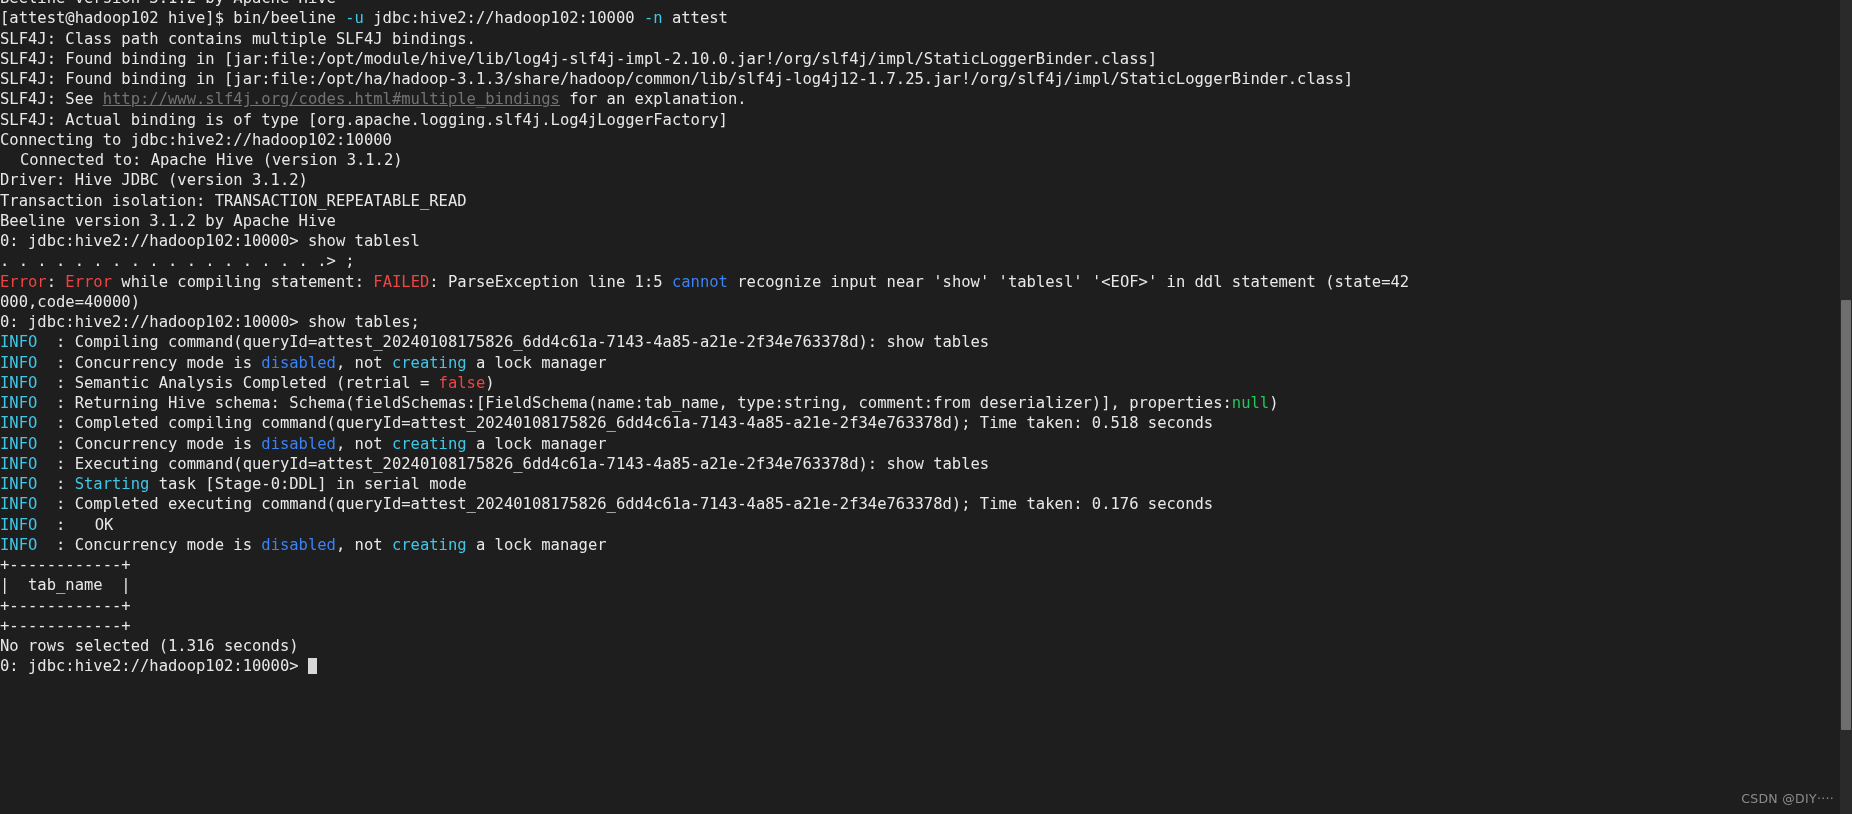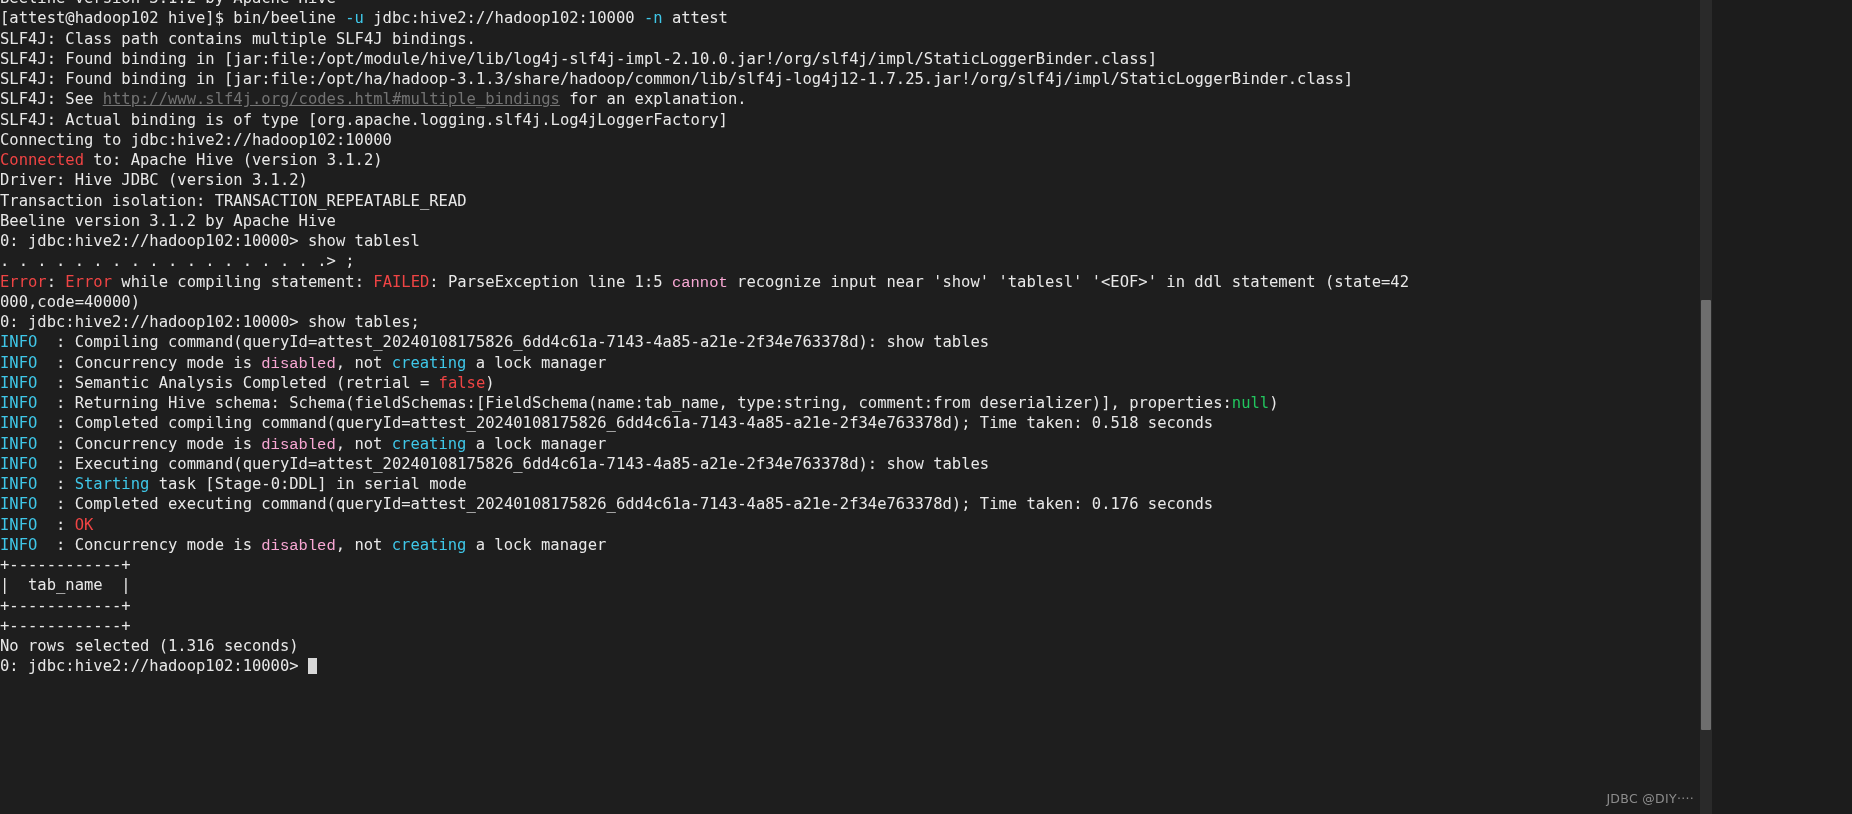--- a/index.html
+++ b/index.html
@@ -8,21 +8,21 @@
     background: #1c1c1c;
   }
   body {
     width: 1852px;
     height: 814px;
     overflow: hidden;
     font-family: "DejaVu Sans Mono", "Liberation Mono", monospace;
   }
   #terminal {
     position: relative;
-    width: 1712px;
+    width: 1852px;
     height: 814px;
     background: #1e1e1e;
     color: #e8e8e8;
     font-family: "DejaVu Sans Mono", "Liberation Mono", monospace;
     font-size: 15.5px;
     line-height: 20.25px;
     letter-spacing: 0px;
     overflow: hidden;
     box-sizing: border-box;
     padding: 0;
@@ -37,22 +37,22 @@
   .line {
     white-space: pre;
     height: 20.25px;
     display: block;
     font-family: "DejaVu Sans Mono", "Liberation Mono", monospace;
   }
   .seg { white-space: pre; }
   
   .c-default { color: #e8e8e8; }
   .c-red     { color: #ef4444; }
-  .c-green   { color: #ef4444; }
-  .c-yellow  { color: #f9a8d4; font-family: Liberation Mono, monospace; }
+  .c-green   { color: #e5e5e5; margin-left: 20px; }
+  .c-yellow  { color: #3b82f6; }
   .c-magenta { color: #22c55e; }
   .c-cyan    { color: #3fc7e8; }
   .c-link    { color: #737373; text-decoration: underline; }
 
   
   #scrollbar {
     position: absolute;
     top: 0;
     right: 0;
     width: 12px;
@@ -87,14 +87,14 @@
   }
 </style>
 </head>
 <body>
 
 <div id="terminal">
   <div id="screen"><div class="line"><span class="seg c-default">Beeline version 3.1.2 by Apache Hive</span></div><div class="line"><span class="seg c-default">[attest@hadoop102 hive]$ bin/beeline </span><span class="seg c-cyan">-u</span><span class="seg c-default"> jdbc:hive2://hadoop102:10000 </span><span class="seg c-cyan">-n</span><span class="seg c-default"> attest</span></div><div class="line"><span class="seg c-default">SLF4J: Class path contains multiple SLF4J bindings.</span></div><div class="line"><span class="seg c-default">SLF4J: Found binding in [jar:file:/opt/module/hive/lib/log4j-slf4j-impl-2.10.0.jar!/org/slf4j/impl/StaticLoggerBinder.class]</span></div><div class="line"><span class="seg c-default">SLF4J: Found binding in [jar:file:/opt/ha/hadoop-3.1.3/share/hadoop/common/lib/slf4j-log4j12-1.7.25.jar!/org/slf4j/impl/StaticLoggerBinder.class]</span></div><div class="line"><span class="seg c-default">SLF4J: See </span><span class="seg c-link">http://www.slf4j.org/codes.html#multiple_bindings</span><span class="seg c-default"> for an explanation.</span></div><div class="line"><span class="seg c-default">SLF4J: Actual binding is of type [org.apache.logging.slf4j.Log4jLoggerFactory]</span></div><div class="line"><span class="seg c-default">Connecting to jdbc:hive2://hadoop102:10000</span></div><div class="line"><span class="seg c-green">Connected</span><span class="seg c-default"> to: Apache Hive (version 3.1.2)</span></div><div class="line"><span class="seg c-default">Driver: Hive JDBC (version 3.1.2)</span></div><div class="line"><span class="seg c-default">Transaction isolation: TRANSACTION_REPEATABLE_READ</span></div><div class="line"><span class="seg c-default">Beeline version 3.1.2 by Apache Hive</span></div><div class="line"><span class="seg c-default">0: jdbc:hive2://hadoop102:10000&gt; show tablesl</span></div><div class="line"><span class="seg c-default">. . . . . . . . . . . . . . . . . .&gt; ;</span></div><div class="line"><span class="seg c-red">Error</span><span class="seg c-default">: </span><span class="seg c-red">Error</span><span class="seg c-default"> while compiling statement: </span><span class="seg c-red">FAILED</span><span class="seg c-default">: ParseException line 1:5 </span><span class="seg c-yellow">cannot</span><span class="seg c-default"> recognize input near 'show' 'tablesl' '&lt;EOF&gt;' in ddl statement (state=42</span></div><div class="line"><span class="seg c-default">000,code=40000)</span></div><div class="line"><span class="seg c-default">0: jdbc:hive2://hadoop102:10000&gt; show tables;</span></div><div class="line"><span class="seg c-cyan">INFO</span><span class="seg c-default">  : Compiling command(queryId=attest_20240108175826_6dd4c61a-7143-4a85-a21e-2f34e763378d): show tables</span></div><div class="line"><span class="seg c-cyan">INFO</span><span class="seg c-default">  : Concurrency mode is </span><span class="seg c-yellow">disabled</span><span class="seg c-default">, not </span><span class="seg c-cyan">creating</span><span class="seg c-default"> a lock manager</span></div><div class="line"><span class="seg c-cyan">INFO</span><span class="seg c-default">  : Semantic Analysis Completed (retrial = </span><span class="seg c-red">false</span><span class="seg c-default">)</span></div><div class="line"><span class="seg c-cyan">INFO</span><span class="seg c-default">  : Returning Hive schema: Schema(fieldSchemas:[FieldSchema(name:tab_name, type:string, comment:from deserializer)], properties:</span><span class="seg c-magenta">null</span><span class="seg c-default">)</span></div><div class="line"><span class="seg c-cyan">INFO</span><span class="seg c-default">  : Completed compiling command(queryId=attest_20240108175826_6dd4c61a-7143-4a85-a21e-2f34e763378d); Time taken: 0.518 seconds</span></div><div class="line"><span class="seg c-cyan">INFO</span><span class="seg c-default">  : Concurrency mode is </span><span class="seg c-yellow">disabled</span><span class="seg c-default">, not </span><span class="seg c-cyan">creating</span><span class="seg c-default"> a lock manager</span></div><div class="line"><span class="seg c-cyan">INFO</span><span class="seg c-default">  : Executing command(queryId=attest_20240108175826_6dd4c61a-7143-4a85-a21e-2f34e763378d): show tables</span></div><div class="line"><span class="seg c-cyan">INFO</span><span class="seg c-default">  : </span><span class="seg c-cyan">Starting</span><span class="seg c-default"> task [Stage-0:DDL] in serial mode</span></div><div class="line"><span class="seg c-cyan">INFO</span><span class="seg c-default">  : Completed executing command(queryId=attest_20240108175826_6dd4c61a-7143-4a85-a21e-2f34e763378d); Time taken: 0.176 seconds</span></div><div class="line"><span class="seg c-cyan">INFO</span><span class="seg c-default">  : </span><span class="seg c-green">OK</span></div><div class="line"><span class="seg c-cyan">INFO</span><span class="seg c-default">  : Concurrency mode is </span><span class="seg c-yellow">disabled</span><span class="seg c-default">, not </span><span class="seg c-cyan">creating</span><span class="seg c-default"> a lock manager</span></div><div class="line"><span class="seg c-default">+------------+</span></div><div class="line"><span class="seg c-default">|  tab_name  |</span></div><div class="line"><span class="seg c-default">+------------+</span></div><div class="line"><span class="seg c-default">+------------+</span></div><div class="line"><span class="seg c-default">No rows selected (1.316 seconds)</span></div><div class="line"><span class="seg c-default">0: jdbc:hive2://hadoop102:10000&gt; </span><span id="cursor"></span></div></div>
   <div id="scrollbar">
     <div id="scrollthumb"></div>
   </div>
-  <div id="watermark">JDBC @DIY····</div>
+  <div id="watermark">CSDN @DIY····</div>
 </div>
 
 </body></html>

